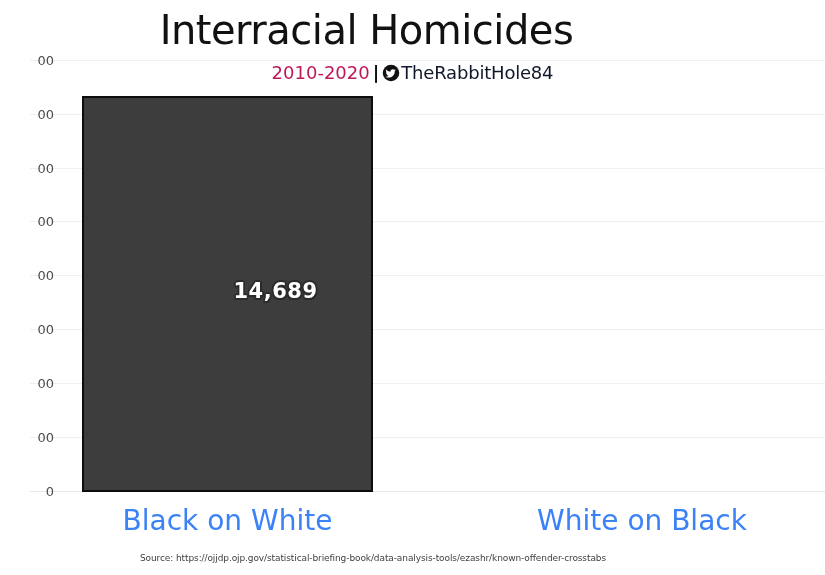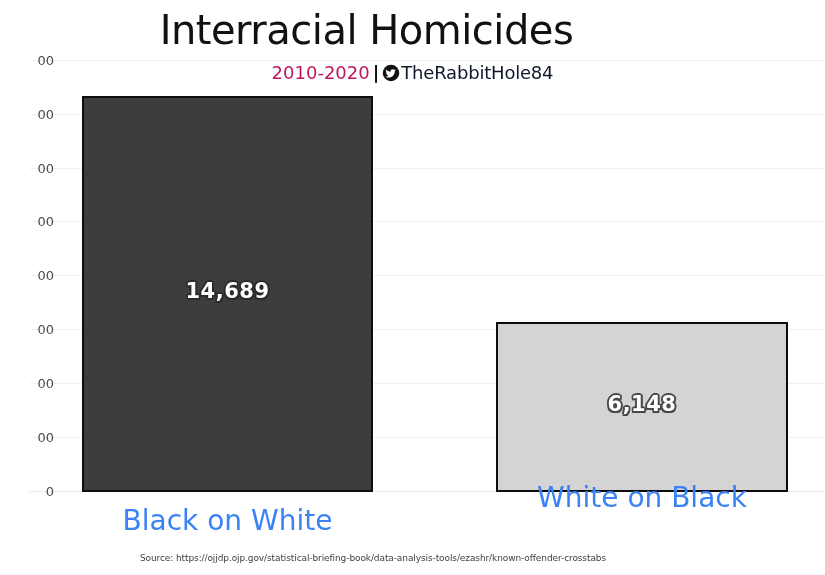--- a/index.html
+++ b/index.html
@@ -184,29 +184,26 @@
     <div class="gridline" style="top:383px">
       <span class="ytick" style="top:-6px">00</span>
     </div>
     <div class="gridline" style="top:437px">
       <span class="ytick" style="top:-6px">00</span>
     </div>
     <div class="gridline baseline" style="top:491px">
       <span class="ytick" style="top:-6px">0</span>
     </div>
 
-    <div class="bar" style="left:82px; top:96px; width:291px; height:396px; background:#3d3d3d;">
+    <div class="bar" style="left:82px; top:96px; width:291px; height:396px; background:#3d3d3d;padding-left:48px;">
       <div class="bar-label on-dark" style="top:181px">14,689</div>
     </div>
 
-    <div class="bar" style="left:496px; top:322px; width:292px; height:170px; background:#d4d4d4;">
-      <div class="bar-label on-light" style="top:68px">6,148</div>
-    </div>
 
     <div class="cat-label" style="left:82px; top:505px; width:291px">Black on White</div>
 
-    <div class="cat-label" style="left:496px; top:482px; width:292px">White on Black</div>
+    <div class="cat-label" style="left:496px; top:505px; width:292px">White on Black</div>
 
   </div>
 
   <div class="source">Source: https://ojjdp.ojp.gov/statistical-briefing-book/data-analysis-tools/ezashr/known-offender-crosstabs</div>
 
 </div>
 
 </body></html>

